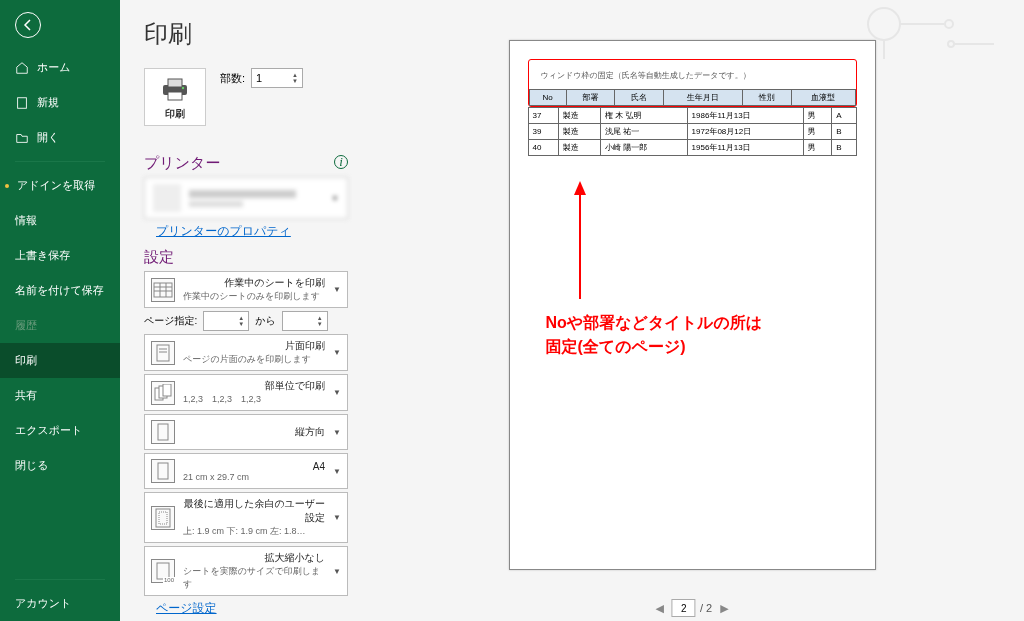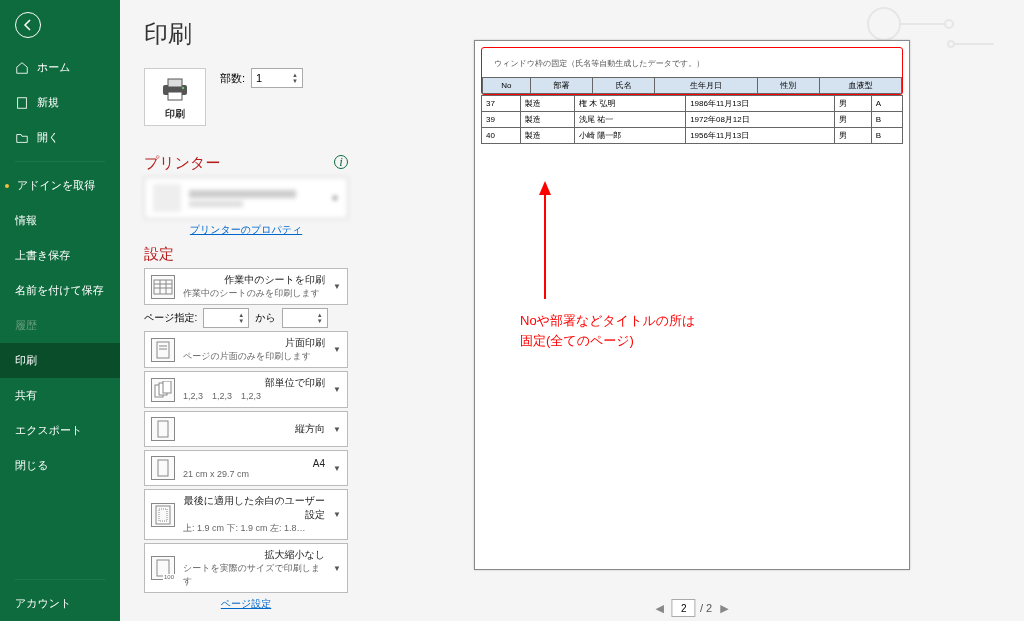--- a/index.html
+++ b/index.html
@@ -21,42 +21,42 @@
     .heading { font-size: 24px; font-weight: 300; color: #333; margin-bottom: 18px; }
     
     .print-tile { display: inline-block; border: 1px solid #ccc; background: white; padding: 8px 14px 4px; text-align: center; margin-bottom: 12px; }
     .print-tile .label { font-size: 10px; color: #333; margin-top: 2px; font-weight: 600; }
     
     .copies-row { display: inline-flex; align-items: center; gap: 6px; margin-left: 10px; font-size: 11px; }
     .spinner { width: 52px; height: 20px; border: 1px solid #aaa; display: flex; align-items: center; padding: 0 4px; background: white; position: relative; }
     .spinner-val { flex: 1; font-size: 11px; }
     .spinner-arrows { display: flex; flex-direction: column; font-size: 6px; line-height: 6px; color: #555; }
     
-    .section-title { color: #b91c1c; font-size: 15px; margin: 8px 0 4px; font-weight: 400; }
+    .section-title { color: #701a75; font-size: 15px; margin: 8px 0 4px; font-weight: 400; }
     .info-icon { float: right; color: #0d6b3d; font-size: 13px; border: 1px solid #0d6b3d; border-radius: 50%; width: 14px; height: 14px; display: flex; align-items: center; justify-content: center; font-style: italic; font-family: serif; }
     
     .printer-box { border: 1px solid #ccc; background: white; padding: 6px 8px; display: flex; align-items: center; gap: 8px; height: 42px; filter: blur(2px); }
     .printer-icon-box { width: 28px; height: 28px; background: #eee; }
     
-    .link-right { text-align: center; color: #0066cc; font-size: 10px; text-decoration: underline; margin: 4px 0; cursor: pointer; }
+    .link-right { text-align: left; color: #0066cc; font-size: 12px; text-decoration: underline; margin: 4px 12px; cursor: pointer; }
     
     .setting-row { border: 1px solid #bbb; background: white; margin-bottom: 3px; padding: 4px 6px; display: flex; align-items: center; gap: 8px; min-height: 36px; position: relative; }
     .setting-icon { width: 24px; height: 24px; border: 1px solid #888; flex-shrink: 0; display: flex; align-items: center; justify-content: center; font-size: 9px; color: #666; background: #fafafa; }
     .setting-text { flex: 1; }
     .setting-title { font-size: 10px; color: #222; text-align: right; }
     .setting-sub { font-size: 9px; color: #666; }
     .dropdown-arrow { font-size: 8px; color: #555; }
     
     .page-range-row { display: flex; align-items: center; gap: 6px; font-size: 10px; margin-bottom: 3px; }
     .page-range-row .spinner { width: 46px; }
     
     .preview-col { flex: 1; padding: 40px 20px 10px; display: flex; flex-direction: column; align-items: center; position: relative; }
-    .preview-page { width: 436px; height: 530px; background: white; border: 1px solid #888; box-shadow: 0 0 2px rgba(0,0,0,0.2); padding: 6px; position: relative; }
-    
-    .annotation { position: absolute; color: red; font-size: 13px; font-weight: 400; left: 45px; top: 270px; line-height: 1.5; }
+    .preview-page { width: 367px; height: 530px; background: white; border: 1px solid #888; box-shadow: 0 0 2px rgba(0,0,0,0.2); padding: 18px; position: relative; }
+    
+    .annotation { position: absolute; color: red; font-size: 16px; font-weight: 700; left: 36px; top: 270px; line-height: 1.5; }
     .arrow-up { position: absolute; left: 60px; top: 140px; }
     
     .page-nav { position: absolute; bottom: 4px; left: 50%; transform: translateX(-50%); display: flex; align-items: center; gap: 4px; font-size: 11px; color: #555; }
     .page-nav-input { width: 24px; height: 18px; border: 1px solid #aaa; text-align: center; font-size: 10px; }
     .page-nav-btn { color: #888; cursor: pointer; padding: 0 4px; }
     
     .deco-circuit { position: absolute; top: 4px; right: 30px; opacity: 0.25; }
     .tbl-full { width:100%; border-collapse: collapse; font-size:8px; }
     .tbl-full th, .tbl-full td { border: 1px solid #666; padding: 2px 4px; }
     .tbl-full th { background: #d5e3f0; font-weight: normal; }

